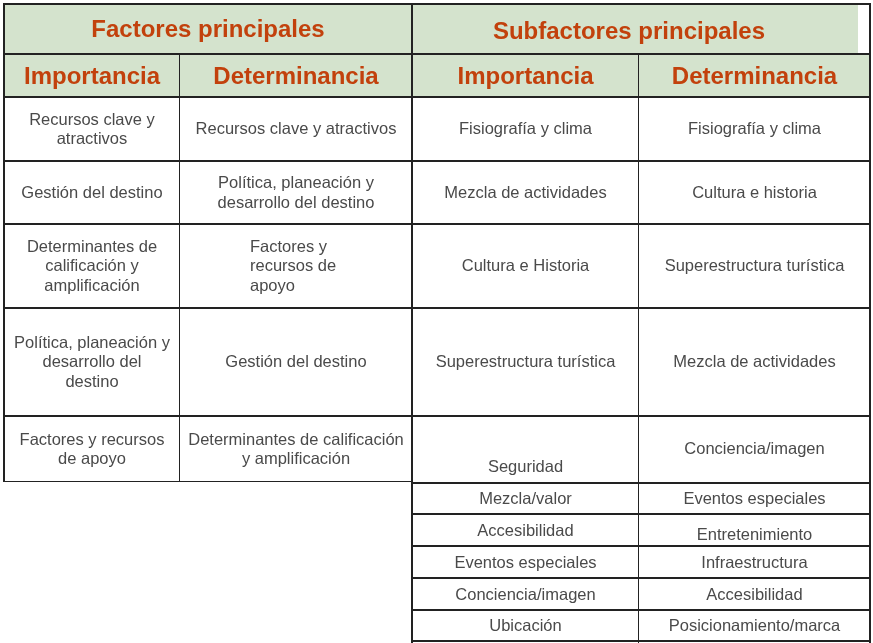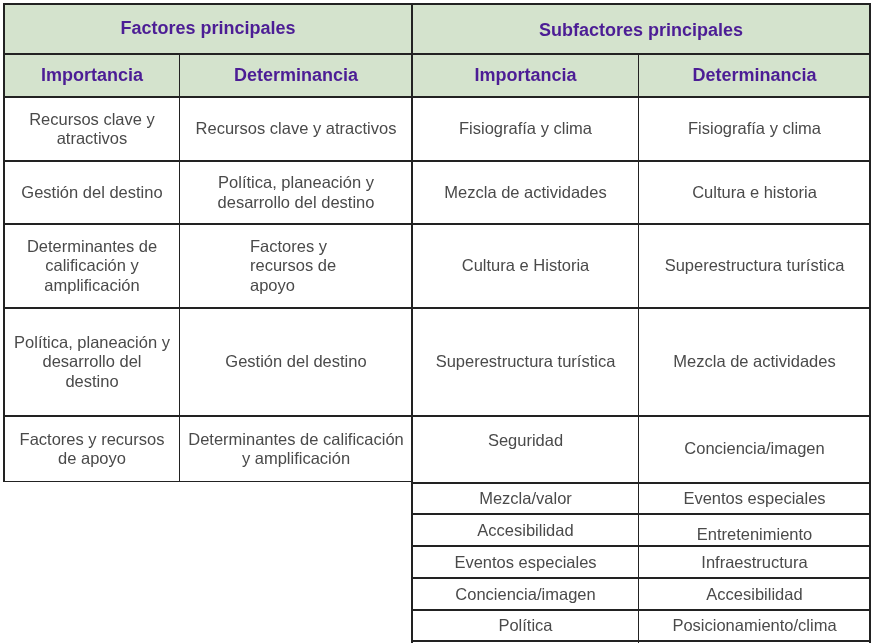--- a/index.html
+++ b/index.html
@@ -2,32 +2,32 @@
 <html><head>
 <meta charset="utf-8">
 <style>
   html, body { margin:0; padding:0; background:#ffffff; }
   body { width:873px; height:643px; position:relative; overflow:hidden;
          font-family:"Liberation Sans", sans-serif; color:#4a4a4a; }
   .grid { position:absolute; left:0; top:0; width:873px; height:643px; }
   .cell { position:absolute; box-sizing:border-box; display:flex; align-items:center;
           justify-content:center; text-align:center; font-size:16.5px; line-height:19.5px;
           padding:0 6px; }
-  .hdr { background:#d4e3cd; color:#4c1d95; font-weight:bold; font-size:18px; }
+  .hdr { background:#d4e3cd; color:#c2410c; font-weight:bold; font-size:24px; }
   .hl { position:absolute; background:#222; height:2px; }
   .vl { position:absolute; background:#222; width:2px; }
   .thin { height:1px; }
 </style>
 </head>
 <body>
 
 <div class="grid">
 
   <div class="cell hdr" style="left:4px;top:4px;width:408px;height:50px;">Factores principales</div>
-  <div class="cell hdr" style="left:412px;top:4px;width:458px;height:54px;">Subfactores principales</div>
+  <div class="cell hdr" style="left:400px;top:4px;width:458px;height:54px;">Subfactores principales</div>
   <div class="cell hdr" style="left:4px;top:54px;width:176px;height:43px;">Importancia</div>
   <div class="cell hdr" style="left:180px;top:54px;width:232px;height:43px;">Determinancia</div>
   <div class="cell hdr" style="left:412px;top:54px;width:227px;height:43px;">Importancia</div>
   <div class="cell hdr" style="left:639px;top:54px;width:231px;height:43px;">Determinancia</div>
 
   <div class="cell" style="left:4px;top:97px;width:176px;height:64px;">Recursos clave y atractivos</div>
   <div class="cell" style="left:180px;top:97px;width:232px;height:64px;">Recursos clave y atractivos</div>
   <div class="cell" style="left:412px;top:97px;width:227px;height:64px;">Fisiografía y clima</div>
   <div class="cell" style="left:639px;top:97px;width:231px;height:64px;">Fisiografía y clima</div>
 
@@ -41,33 +41,33 @@
   <div class="cell" style="left:412px;top:224px;width:227px;height:84px;">Cultura e Historia</div>
   <div class="cell" style="left:639px;top:224px;width:231px;height:84px;">Superestructura turística</div>
 
   <div class="cell" style="left:4px;top:308px;width:176px;height:108px;padding:0 10px;">Política, planeación y desarrollo del destino</div>
   <div class="cell" style="left:180px;top:308px;width:232px;height:108px;">Gestión del destino</div>
   <div class="cell" style="left:412px;top:308px;width:227px;height:108px;">Superestructura turística</div>
   <div class="cell" style="left:639px;top:308px;width:231px;height:108px;">Mezcla de actividades</div>
 
   <div class="cell" style="left:4px;top:416px;width:176px;height:66px;">Factores y recursos de apoyo</div>
   <div class="cell" style="left:180px;top:416px;width:232px;height:66px;">Determinantes de calificación y amplificación</div>
-  <div class="cell" style="left:412px;top:408px;width:227px;height:66px;">Seguridad</div>
+  <div class="cell" style="left:412px;top:434px;width:227px;height:66px;">Seguridad</div>
   <div class="cell" style="left:639px;top:416px;width:231px;height:66px;">Conciencia/imagen</div>
 
   <div class="cell" style="left:412px;top:484px;width:227px;height:30px;">Mezcla/valor</div>
   <div class="cell" style="left:639px;top:484px;width:231px;height:30px;">Eventos especiales</div>
   <div class="cell" style="left:412px;top:515px;width:227px;height:31px;">Accesibilidad</div>
   <div class="cell" style="left:639px;top:515px;width:231px;height:39px;">Entretenimiento</div>
   <div class="cell" style="left:412px;top:547px;width:227px;height:31px;">Eventos especiales</div>
   <div class="cell" style="left:639px;top:547px;width:231px;height:31px;text-align:center;">Infraestructura</div>
   <div class="cell" style="left:412px;top:579px;width:227px;height:31px;">Conciencia/imagen</div>
   <div class="cell" style="left:639px;top:579px;width:231px;height:31px;">Accesibilidad</div>
-  <div class="cell" style="left:412px;top:611px;width:227px;height:30px;">Política</div>
-  <div class="cell" style="left:639px;top:611px;width:231px;height:30px;">Posicionamiento/clima</div>
+  <div class="cell" style="left:412px;top:611px;width:227px;height:30px;">Ubicación</div>
+  <div class="cell" style="left:639px;top:611px;width:231px;height:30px;">Posicionamiento/marca</div>
 
   <div class="hl" style="left:4px;top:3px;width:867px;"></div>
   <div class="hl" style="left:4px;top:53px;width:867px;"></div>
   <div class="hl" style="left:4px;top:96px;width:867px;"></div>
   <div class="hl" style="left:4px;top:160px;width:867px;"></div>
   <div class="hl" style="left:4px;top:223px;width:867px;"></div>
   <div class="hl" style="left:4px;top:307px;width:867px;"></div>
   <div class="hl" style="left:4px;top:415px;width:867px;"></div>
   <div class="hl thin" style="left:4px;top:481px;width:408px;"></div>
   <div class="hl" style="left:412px;top:482px;width:459px;"></div>

